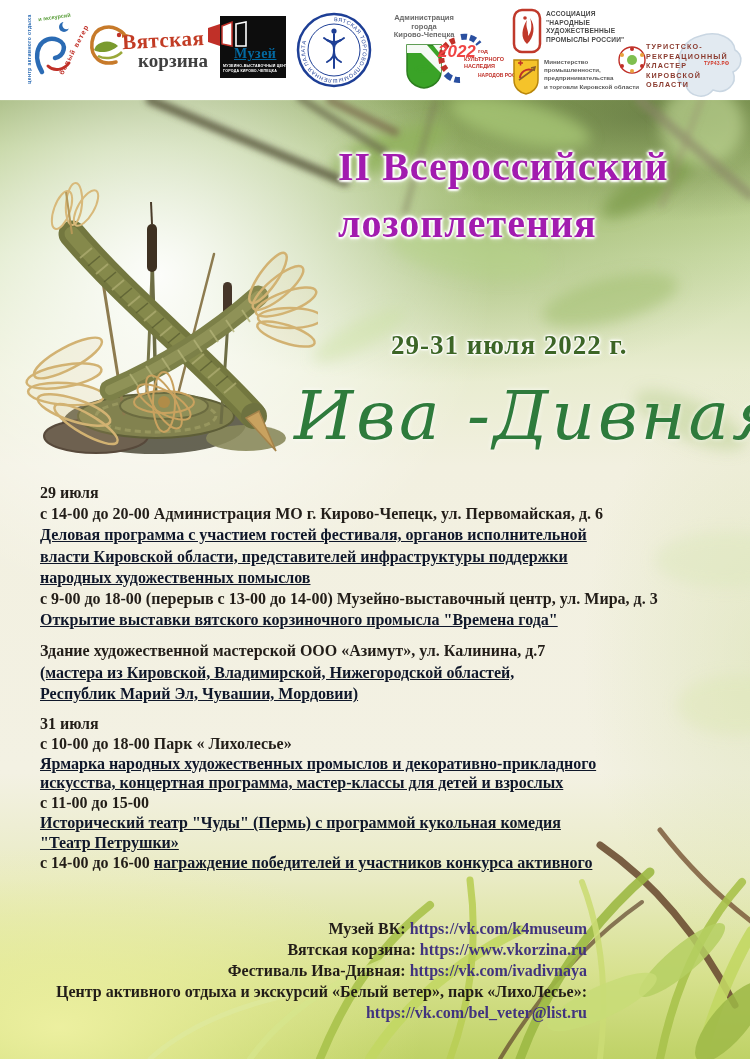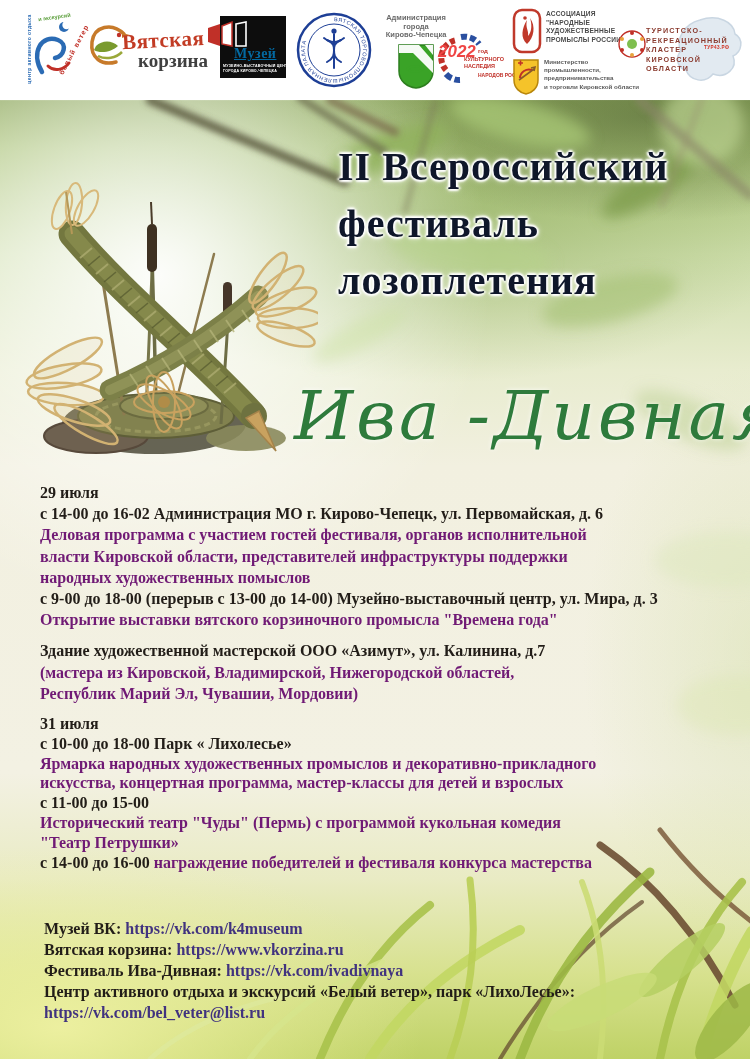--- a/index.html
+++ b/index.html
@@ -26,54 +26,54 @@
   .bv-name{position:absolute;left:34px;top:40px;transform:rotate(-62deg);font:700 7px "Liberation Sans",sans-serif;color:#c03028;letter-spacing:1px;white-space:nowrap;}
   .lg2{left:86px;top:16px;width:116px;height:74px;}
   .kz1{position:absolute;left:36px;top:12px;font:700 21px "Liberation Serif",serif;color:#c23b24;transform:rotate(-3deg);letter-spacing:.5px;}
   .kz2{position:absolute;left:52px;top:34px;font:700 19px "Liberation Serif",serif;color:#404040;}
   .lg3{left:206px;top:14px;width:84px;height:70px;}
   .mz-box{position:absolute;left:14px;top:2px;width:66px;height:62px;background:#0d0d0d;}
   .mz-name{position:absolute;left:28px;top:32px;font:700 14px "Liberation Serif",serif;color:#0369a1;letter-spacing:.5px;text-decoration:underline;}
   .mz-sub1{position:absolute;left:17px;top:50px;font:600 3.6px "Liberation Sans",sans-serif;color:#fff;letter-spacing:.2px;white-space:nowrap;}
   .mz-sub2{position:absolute;left:17px;top:55px;font:600 3.6px "Liberation Sans",sans-serif;color:#fff;letter-spacing:.2px;white-space:nowrap;}
   .lg4{left:296px;top:12px;width:76px;height:76px;}
-  .lg5{left:376px;top:14px;width:80px;height:82px;}
+  .lg5{left:384px;top:14px;width:80px;height:82px;}
   .ad-l{display:block;text-align:center;font:600 7.5px "Liberation Sans",sans-serif;color:#6a6a6a;line-height:8.5px;}
   .ad-shield{display:block;margin:3px auto 0;}
   .lg6{left:438px;top:26px;width:76px;height:62px;}
   .y-num{position:absolute;left:0px;top:16px;font:700 17px "Liberation Sans",sans-serif;color:#ef4444;font-style:italic;}
   .y-l1{position:absolute;left:40px;top:22px;font:700 6px "Liberation Sans",sans-serif;color:#c03028;}
   .y-l2{position:absolute;left:26px;top:30px;font:700 5.5px "Liberation Sans",sans-serif;color:#c03028;}
   .y-l3{position:absolute;left:26px;top:37px;font:700 5.5px "Liberation Sans",sans-serif;color:#c03028;}
   .y-l4{position:absolute;left:40px;top:46px;font:700 5px "Liberation Sans",sans-serif;color:#c03028;white-space:nowrap;}
   .lg7{left:512px;top:8px;width:124px;height:46px;}
   .as-txt{position:absolute;left:34px;top:2px;}
   .as-txt span{display:block;font:700 6.6px "Liberation Sans",sans-serif;color:#4a4a4a;line-height:8.6px;letter-spacing:.2px;}
   .lg8{left:512px;top:56px;width:156px;height:42px;}
   .mn-txt{position:absolute;left:32px;top:2px;}
   .mn-txt span{display:block;font:600 6.2px "Liberation Sans",sans-serif;color:#5a5a5a;line-height:8.2px;}
-  .lg9{left:618px;top:14px;width:130px;height:76px;}
+  .lg9{left:618px;top:30px;width:130px;height:76px;}
   .tk-txt{position:absolute;left:28px;top:12px;}
   .tk-txt span{display:block;font:700 7.2px "Liberation Sans",sans-serif;color:#8a3a2e;line-height:9.6px;letter-spacing:1.1px;}
   .tk-tag{position:absolute;left:86px;top:31px;font:700 4.6px "Liberation Sans",sans-serif;color:#d03020;letter-spacing:.4px;}
   
   .title-block{position:absolute;left:338px;top:138px;width:404px;}
-  .title-line{font:700 40px "Liberation Serif",serif;color:#0f172a;line-height:57px;letter-spacing:1px;
+  .title-line{font:700 40px "Liberation Serif",serif;color:#a21caf;line-height:57px;letter-spacing:1px;
     text-shadow:-2px 0 2px #fff,2px 0 2px #fff,0 -2px 2px #fff,0 2px 2px #fff,0 0 7px #fff;}
   .date{position:absolute;left:391px;top:330px;font:700 27px "Liberation Serif",serif;color:#3c6526;letter-spacing:1px;
     text-shadow:-1px 0 2px #fff,1px 0 2px #fff,0 -1px 2px #fff,0 1px 2px #fff,0 0 6px #fff;}
   .script{position:absolute;left:294px;top:376px;font:italic 68px "DejaVu Serif",serif;color:#2e7b3c;
     letter-spacing:3px;white-space:nowrap;text-shadow:0 0 5px rgba(255,255,255,.8);}
   
   .schedule{position:absolute;left:40px;top:482px;width:706px;font:700 16px "Liberation Serif",serif;}
   .ln{line-height:21.2px;white-space:nowrap;}
   .d3 .ln{line-height:19.8px;}
   .gap{height:10px;}
-  .dark{color:#221d18;} .red{color:#701a75;} .link{color:#41337f;}
-  .footer{position:absolute;left:44px;top:918px;font:700 16px "Liberation Serif",serif;}
+  .dark{color:#221d18;} .red{color:#0f172a;text-decoration:underline;} .link{color:#41337f;}
+  .footer{position:absolute;left:56px;top:918px;font:700 16px "Liberation Serif",serif;text-align:right;}
   .footer .ln{line-height:21px;}
 </style>
 </head>
 <body>
 
 <div class="poster">
   <div class="bg"></div>
 
   <svg class="deco" width="750" height="1059" viewBox="0 0 750 1059">
     <defs>
@@ -350,29 +350,29 @@
         <span>КЛАСТЕР</span>
         <span>КИРОВСКОЙ</span>
         <span>ОБЛАСТИ</span>
       </div>
       <span class="tk-tag">ТУР43.РФ</span>
     </div>
   </header>
 
   <div class="title-block">
     <div class="title-line">II Всероссийский</div>
-    <div class="title-line">фестиваль</div>
     <div class="title-line">лозоплетения</div>
   </div>
+  <div class="date">29-31 июля 2022 г.</div>
   <div class="script">Ива -Дивная</div>
 
   <main class="schedule">
     <section class="d1">
       <div class="ln"><span class="dark">29 июля</span></div>
-      <div class="ln"><span class="dark">с 14-00 до 16-02 Администрация МО г. Кирово-Чепецк, ул. Первомайская, д. 6</span></div>
+      <div class="ln"><span class="dark">с 14-00 до 20-00 Администрация МО г. Кирово-Чепецк, ул. Первомайская, д. 6</span></div>
       <div class="ln"><span class="red">Деловая программа с участием  гостей фестиваля, органов исполнительной</span></div>
       <div class="ln"><span class="red">власти Кировской области, представителей инфраструктуры поддержки</span></div>
       <div class="ln"><span class="red">народных художественных помыслов</span></div>
       <div class="ln"><span class="dark">с 9-00 до 18-00 (перерыв с 13-00 до 14-00) Музейно-выставочный центр,  ул. Мира, д. 3</span></div>
       <div class="ln"><span class="red">Открытие выставки вятского корзиночного промысла "Времена года"</span></div>
     </section>
     <div class="gap"></div>
     <section class="d2">
       <div class="ln"><span class="dark">Здание художественной мастерской ООО «Азимут»,  ул. Калинина, д.7</span></div>
       <div class="ln"><span class="red">(мастера из Кировской, Владимирской, Нижегородской областей,</span></div>
@@ -380,21 +380,21 @@
     </section>
     <div class="gap"></div>
     <section class="d3">
       <div class="ln"><span class="dark">31 июля</span></div>
       <div class="ln"><span class="dark">с 10-00 до 18-00 Парк « Лихолесье»</span></div>
       <div class="ln"><span class="red">Ярмарка народных художественных промыслов и декоративно-прикладного</span></div>
       <div class="ln"><span class="red">искусства, концертная программа, мастер-классы для детей и взрослых</span></div>
       <div class="ln"><span class="dark">с 11-00 до 15-00</span></div>
       <div class="ln"><span class="red">Исторический театр "Чуды" (Пермь) с программой кукольная комедия</span></div>
       <div class="ln"><span class="red">"Театр Петрушки»</span></div>
-      <div class="ln"><span class="dark">с 14-00 до 16-00 </span><span class="red">награждение победителей и фестиваля конкурса мастерства</span></div>
+      <div class="ln"><span class="dark">с 14-00 до 16-00 </span><span class="red">награждение победителей и участников конкурса активного</span></div>
     </section>
   </main>
 
   <footer class="footer">
     <div class="ln"><span class="dark">Музей ВК: </span><span class="link">https://vk.com/k4museum</span></div>
     <div class="ln"><span class="dark">Вятская корзина: </span><span class="link">https://www.vkorzina.ru</span></div>
     <div class="ln"><span class="dark">Фестиваль Ива-Дивная: </span><span class="link">https://vk.com/ivadivnaya</span></div>
     <div class="ln"><span class="dark">Центр активного отдыха и экскурсий «Белый ветер», парк «ЛихоЛесье»:</span></div>
     <div class="ln"><span class="link">https://vk.com/bel_veter@list.ru</span></div>
   </footer>

